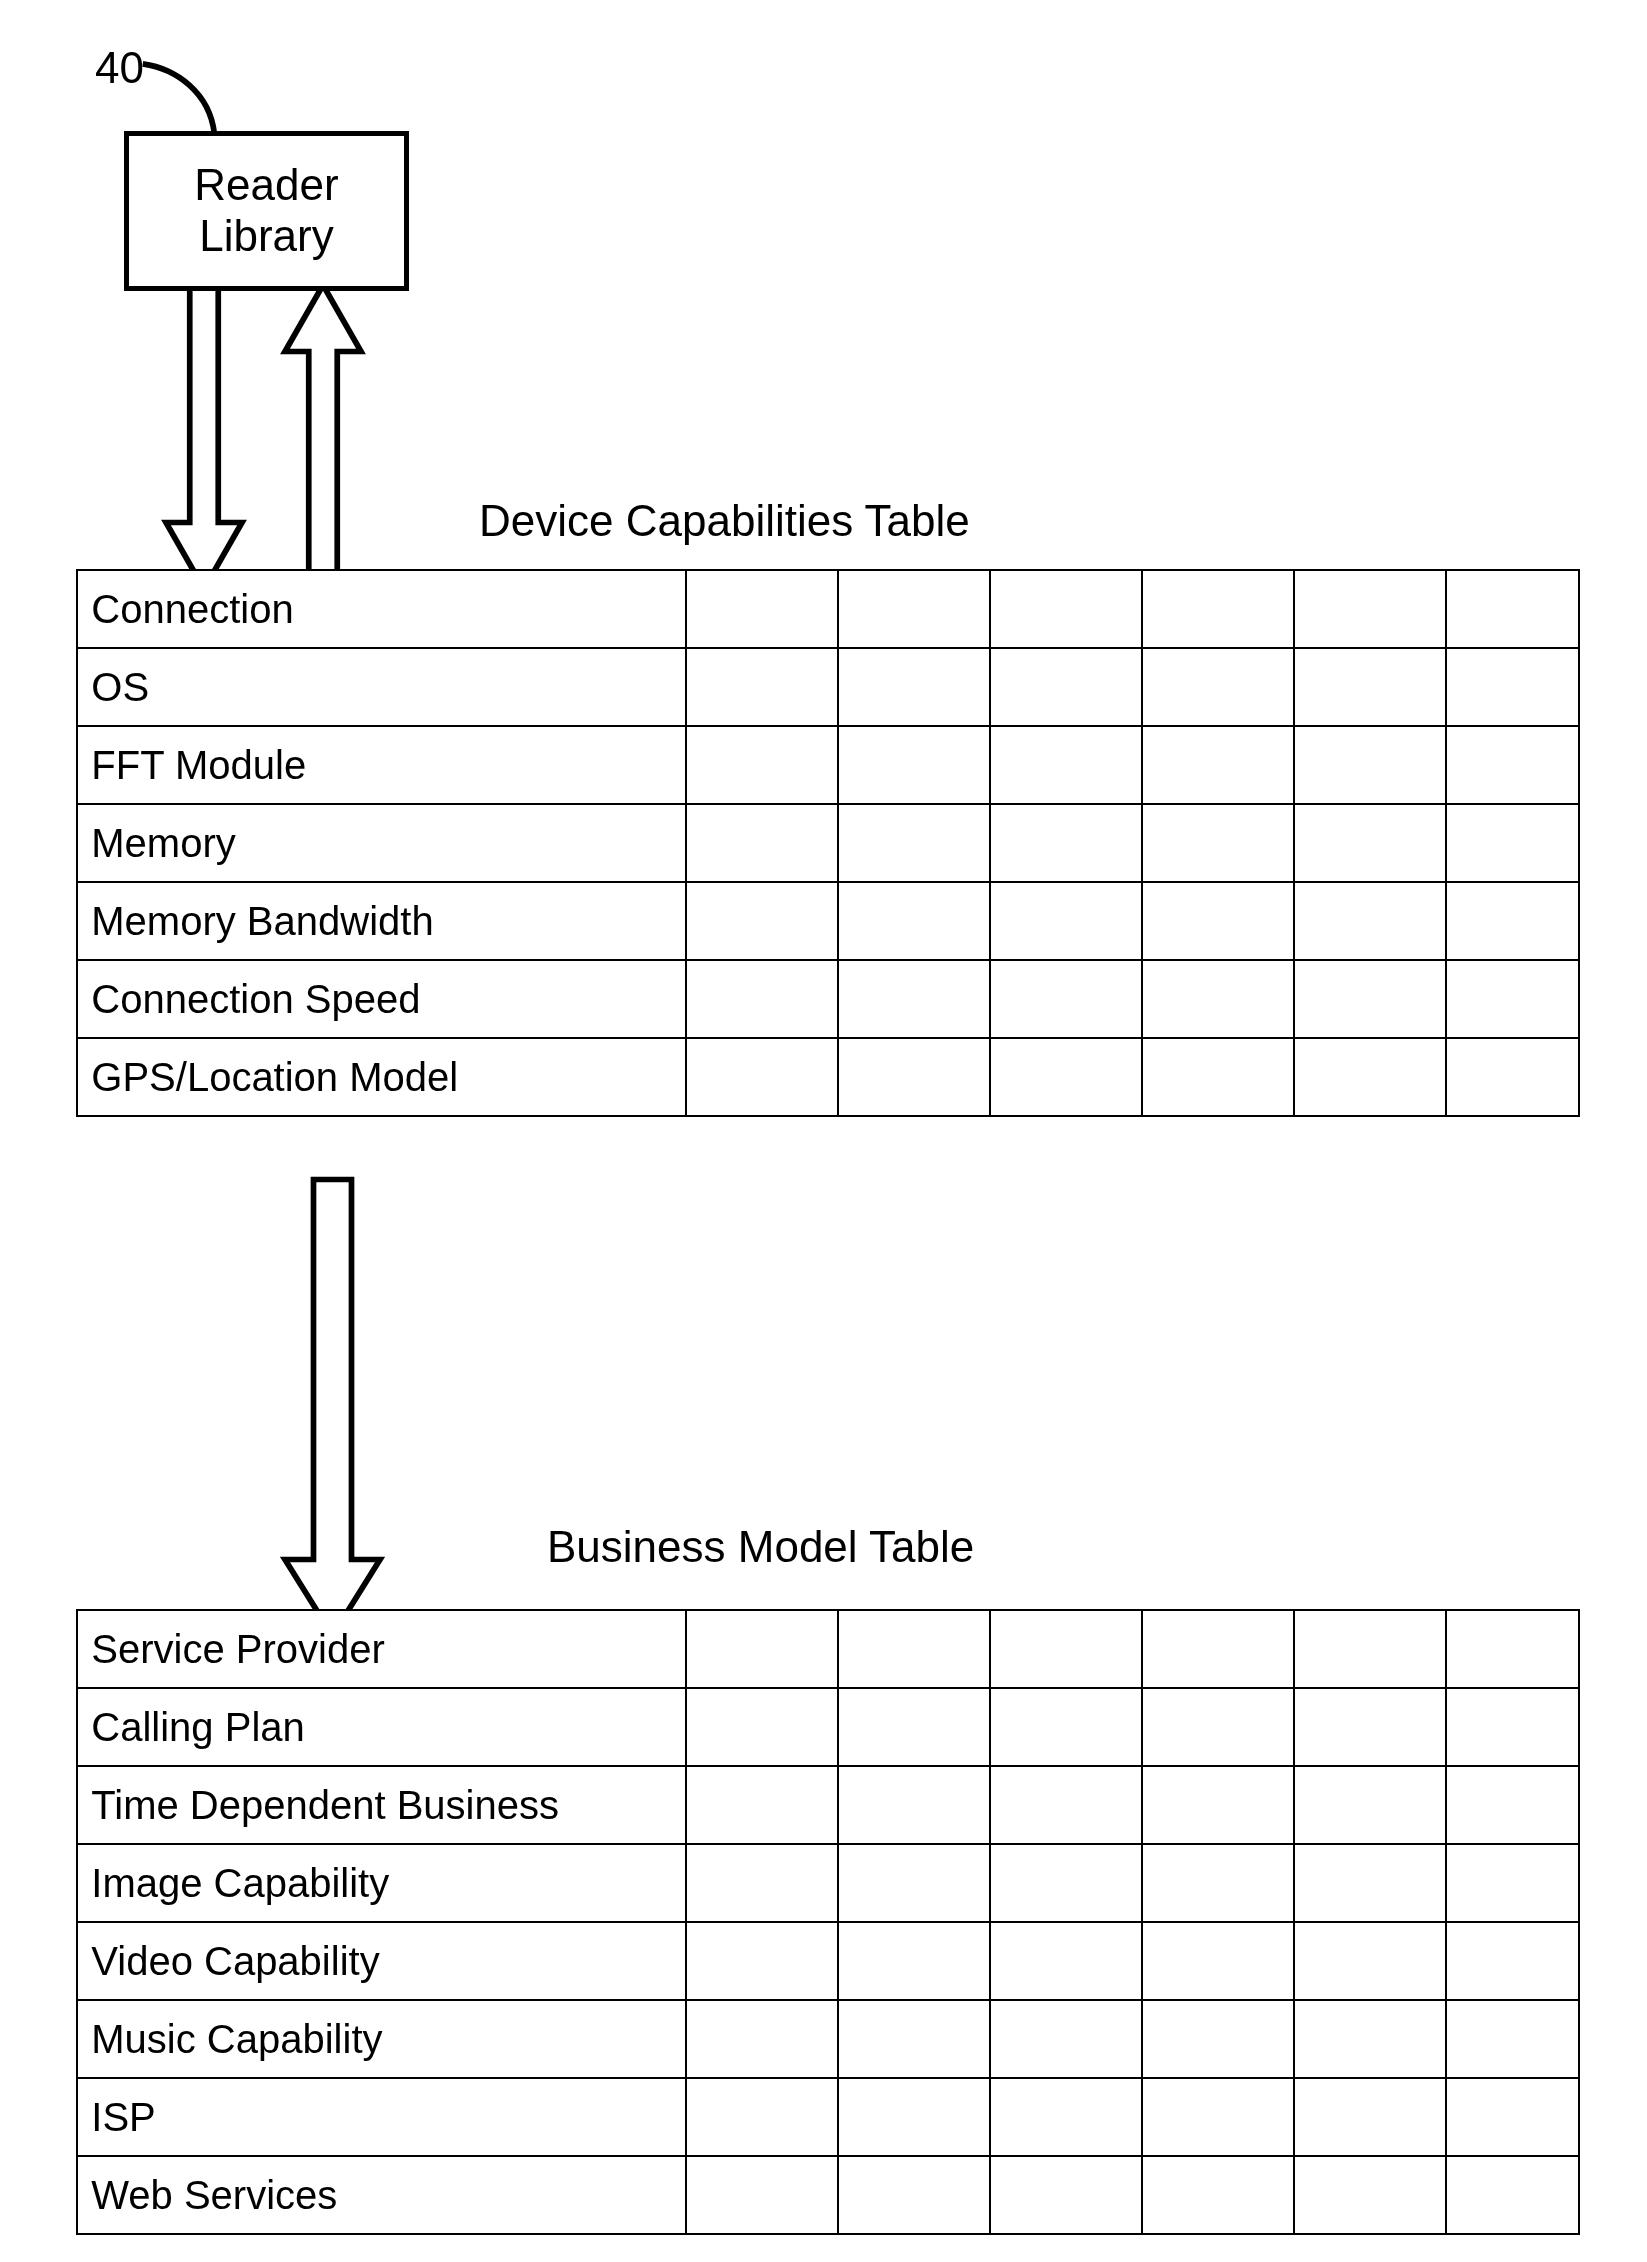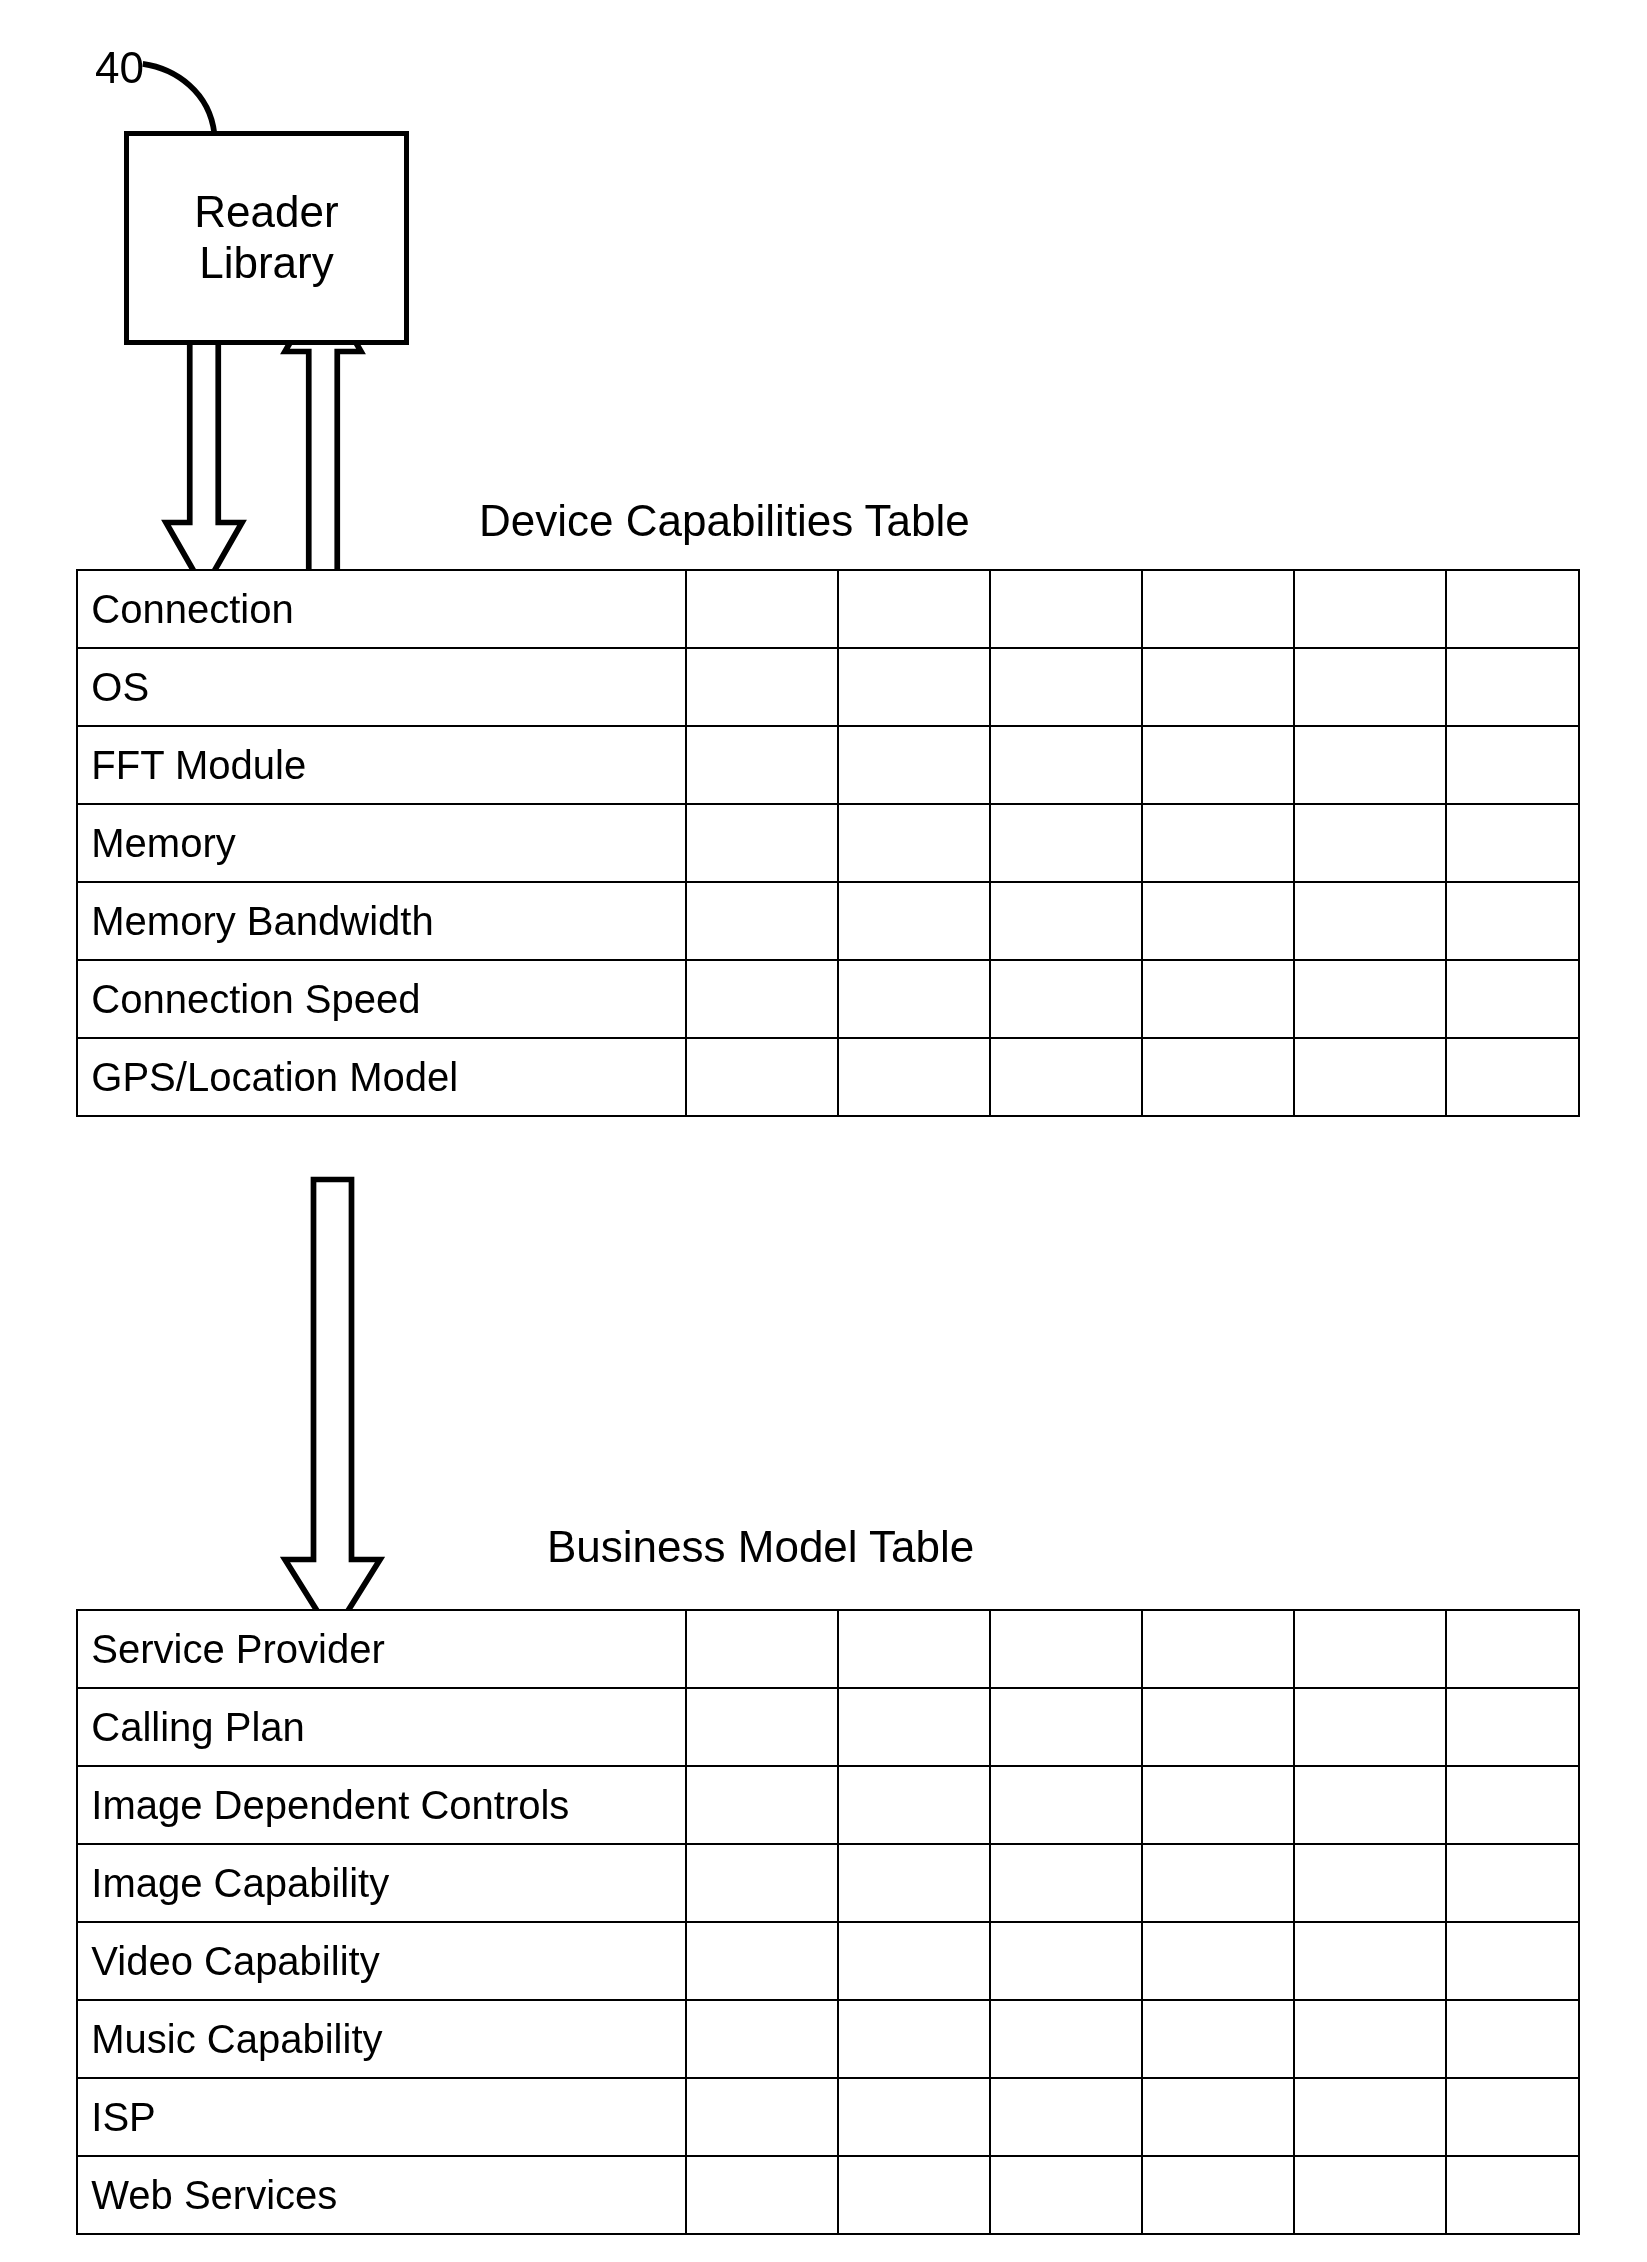--- a/index.html
+++ b/index.html
@@ -24,21 +24,21 @@
     font-weight: 400;
     left: 95px;
     top: 43px;
   }
 
   .reader-box {
     position: absolute;
     left: 124px;
     top: 131px;
     width: 285px;
-    height: 214px;
+    height: 160px;
     border: 5.7px solid #000;
     box-sizing: border-box;
     display: flex;
     align-items: center;
     justify-content: center;
     text-align: center;
     font-size: 44px;
     line-height: 1.15;
     background: #fff;
     z-index: 4;
@@ -217,21 +217,21 @@
         <tr>
           <td class="label-col">Calling Plan</td>
           <td class="c"></td>
           <td class="c"></td>
           <td class="c"></td>
           <td class="c"></td>
           <td class="c"></td>
           <td class="c c-last"></td>
         </tr>
         <tr>
-          <td class="label-col">Image Dependent Controls</td>
+          <td class="label-col">Time Dependent Business</td>
           <td class="c"></td>
           <td class="c"></td>
           <td class="c"></td>
           <td class="c"></td>
           <td class="c"></td>
           <td class="c c-last"></td>
         </tr>
         <tr>
           <td class="label-col">Image Capability</td>
           <td class="c"></td>

